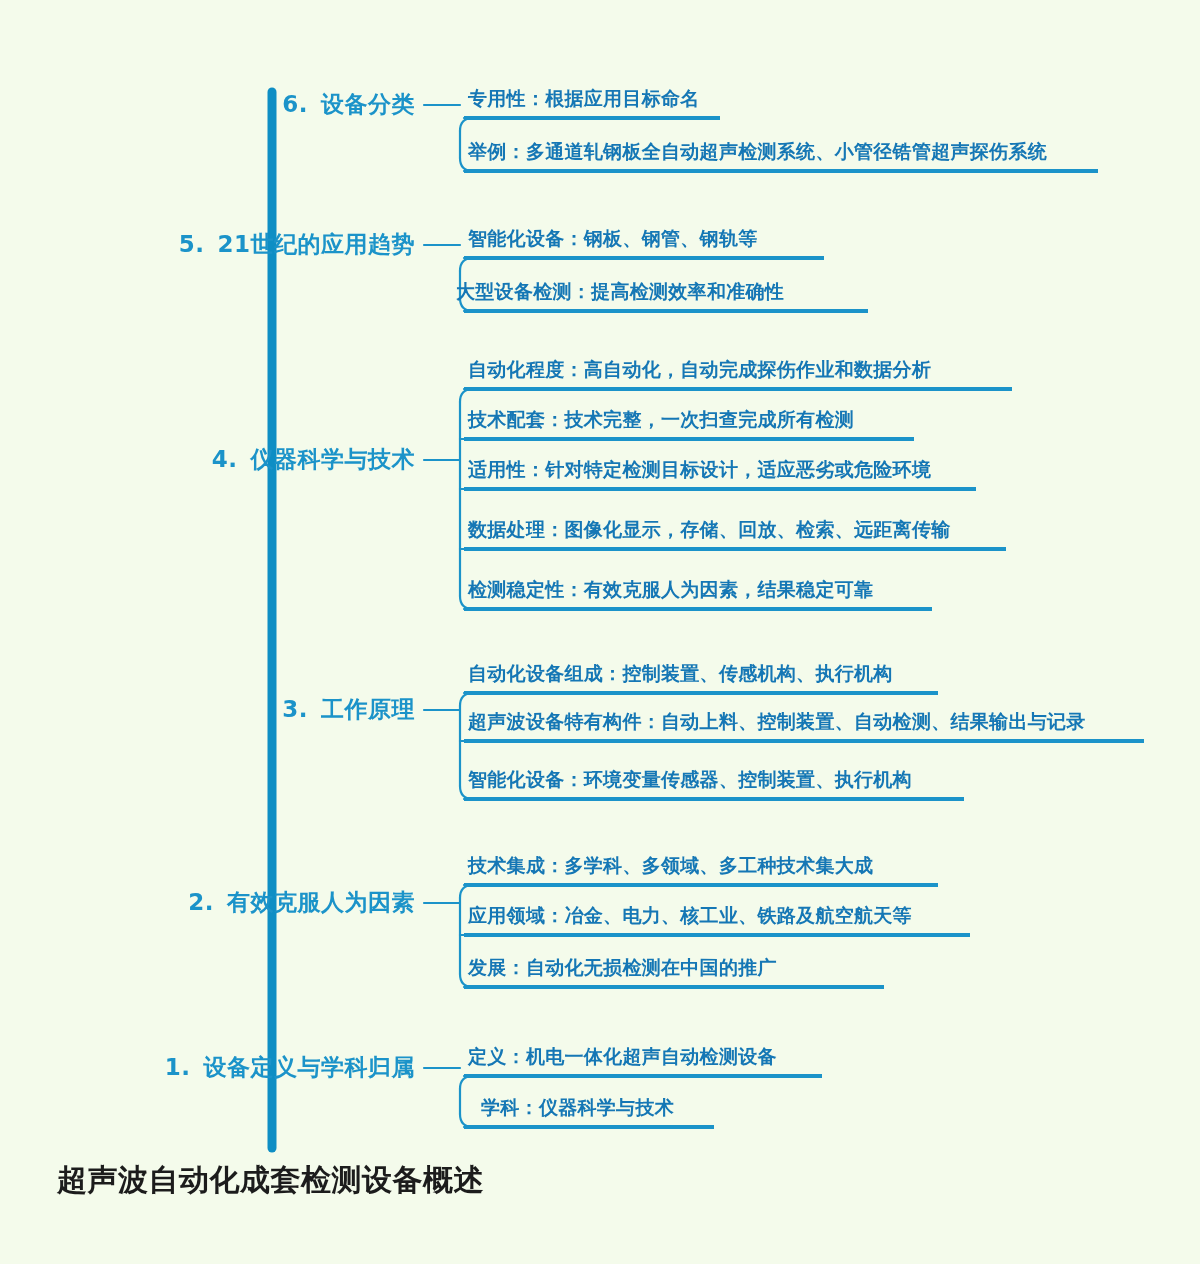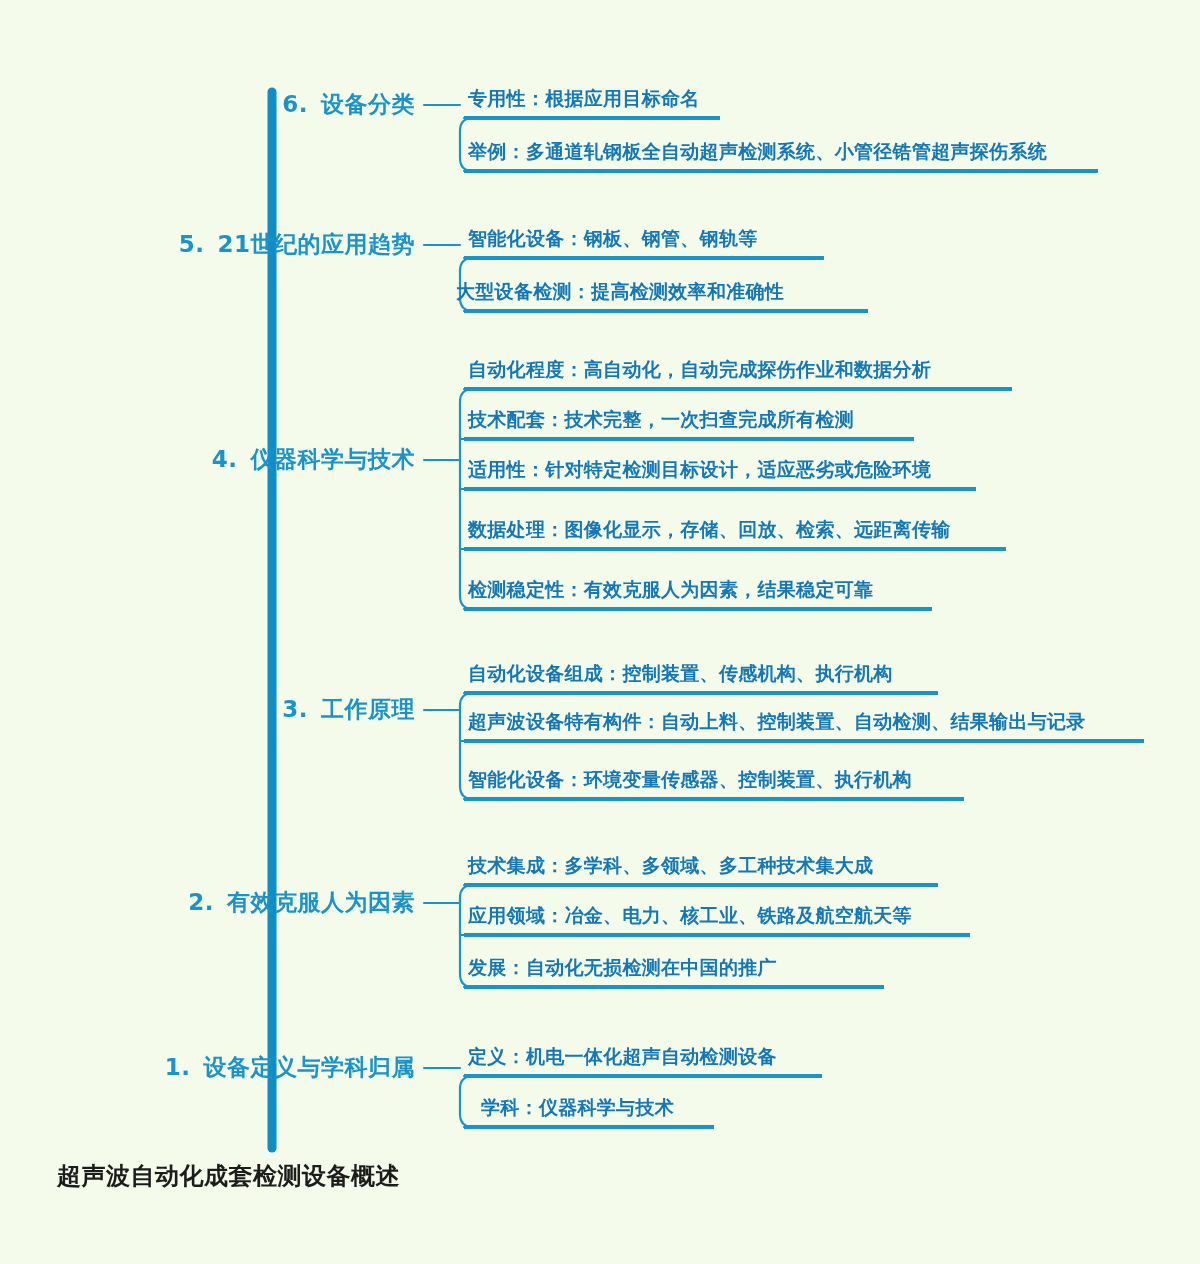--- a/index.html
+++ b/index.html
@@ -28,21 +28,21 @@
     width: 1200px;
     height: 1264px;
     pointer-events: none;
   }
 
   
   .root-title {
     position: absolute;
     left: 57px;
     top: 1160px;
-    font-size: 24px;
+    font-size: 30px;
     font-weight: bold;
     color: #1c1c1c;
     letter-spacing: 0.5px;
     white-space: nowrap;
   }
 
   
   .branch-label {
     position: absolute;
     right: 785px;              

